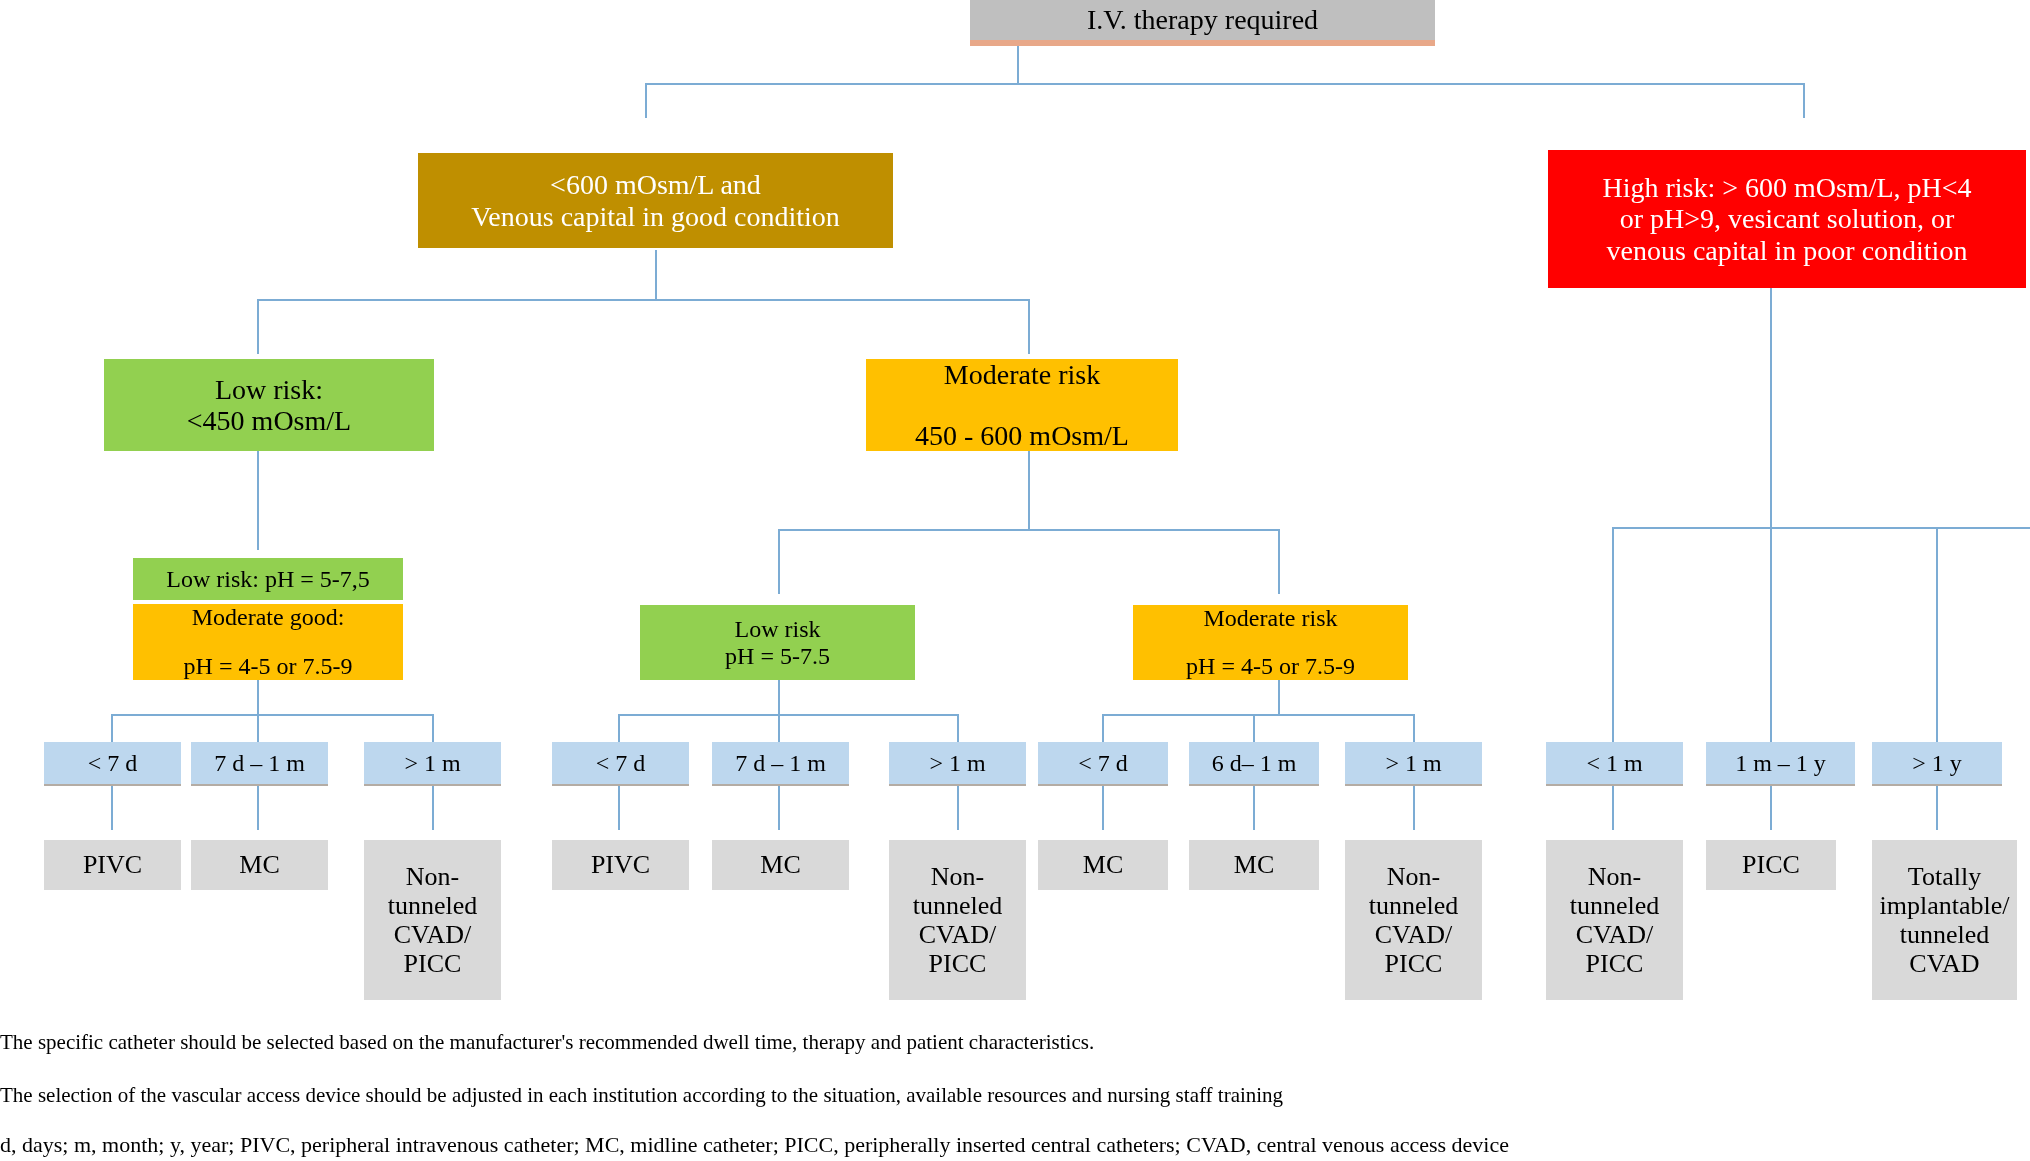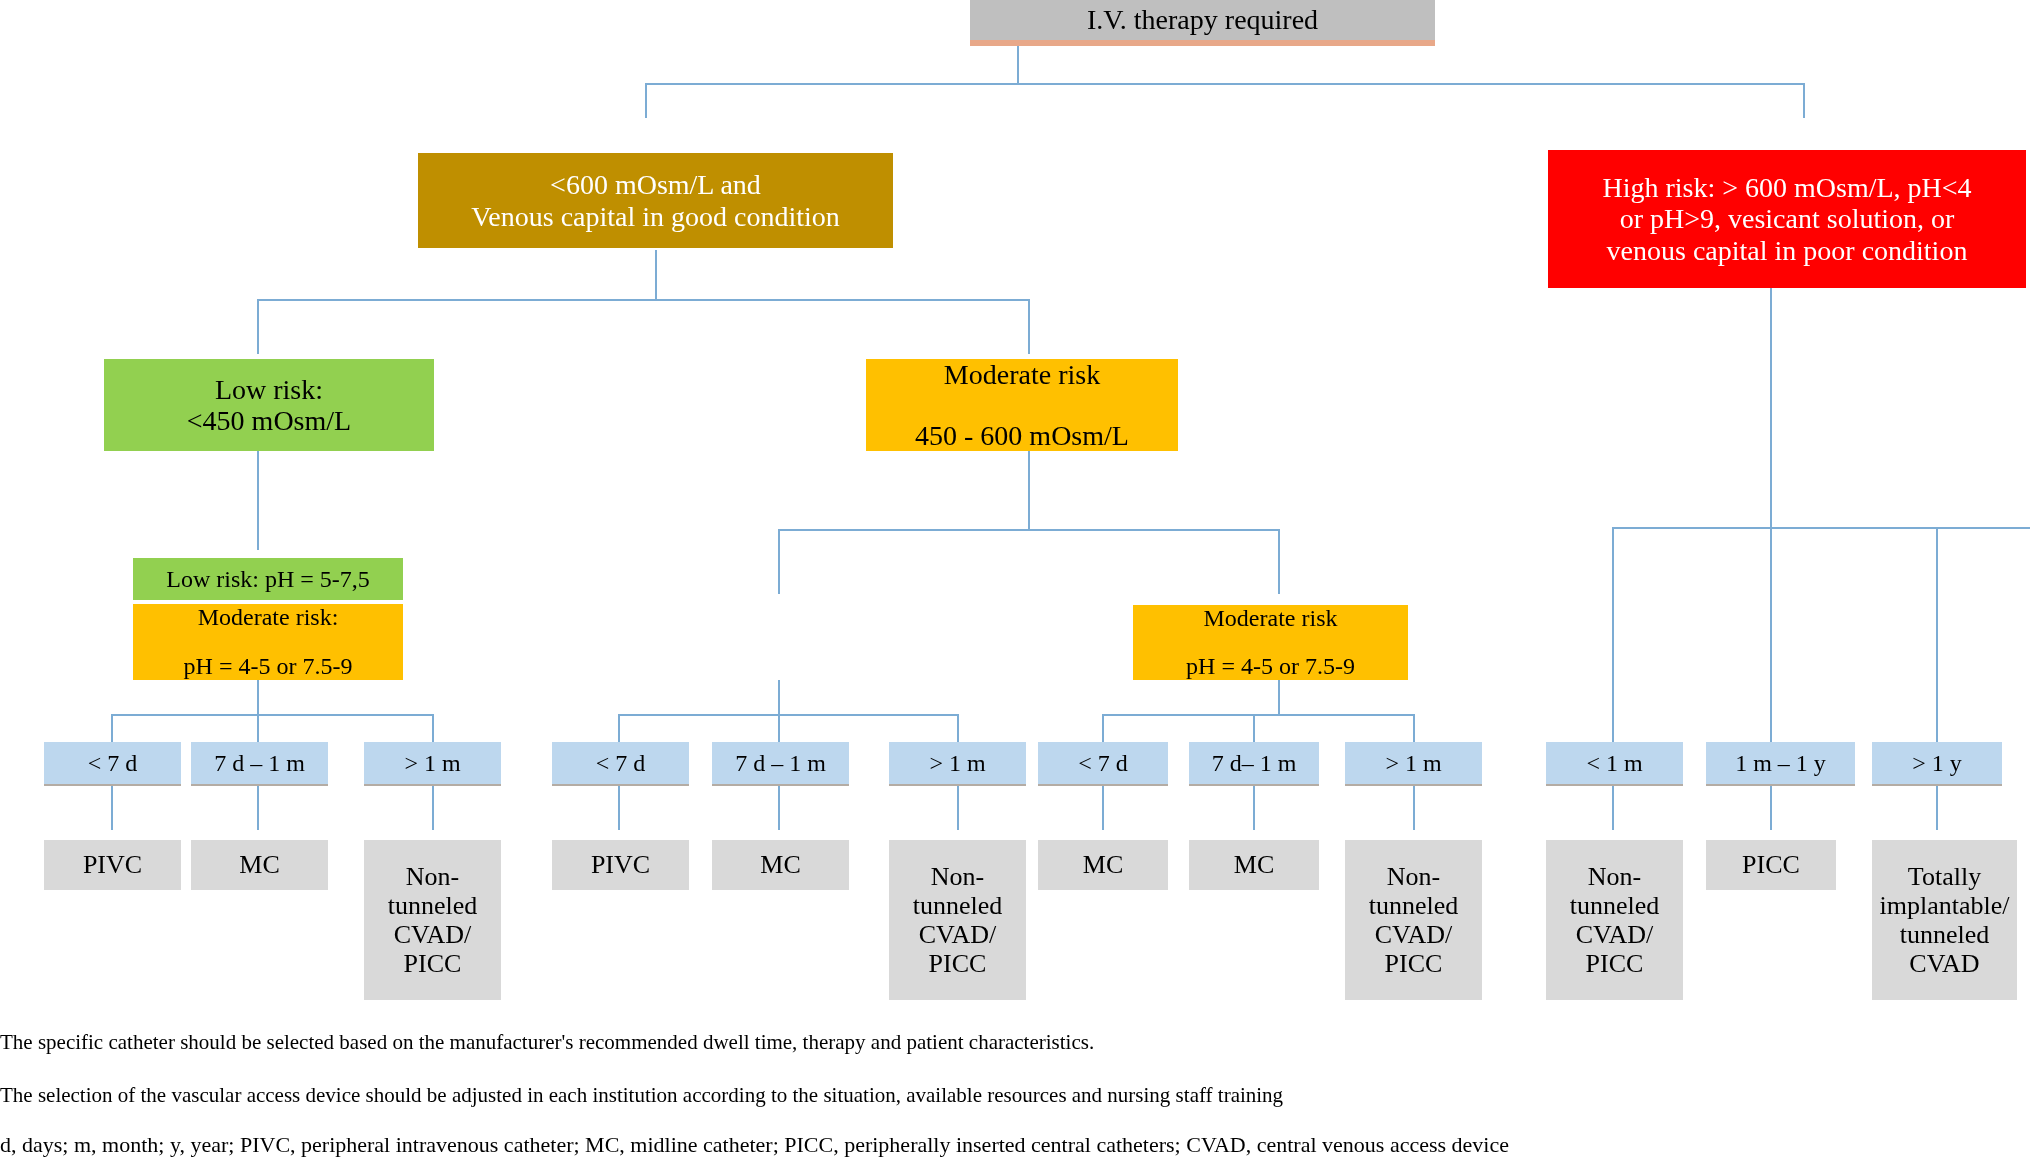--- a/index.html
+++ b/index.html
@@ -153,24 +153,28 @@
   <div class="node n-amber fs-28" style="left:866px;top:359px;width:312px;height:92px;flex-direction:column;">
     <span>Moderate risk</span>
     <span>450 - 600 mOsm/L</span>
   </div>
 
   <div class="node n-green fs-24" style="left:133px;top:558px;width:270px;height:42px;">
     <span>Low risk: pH = 5-7,5</span>
   </div>
 
   <div class="node n-amber fs-24" style="left:133px;top:604px;width:270px;height:76px;flex-direction:column;">
-    <span>Moderate risk:</span>
+    <span>Moderate good:</span>
     <span>pH = 4-5 or 7.5-9</span>
   </div>
 
+  <div class="node n-green fs-24" style="left:640px;top:605px;width:275px;height:75px;flex-direction:column;">
+    <span>Low risk</span>
+    <span>pH = 5-7.5</span>
+  </div>
 
   <div class="node n-amber fs-24" style="left:1133px;top:605px;width:275px;height:75px;flex-direction:column;">
     <span>Moderate risk</span>
     <span>pH = 4-5 or 7.5-9</span>
   </div>
 
   <div class="node n-blue fs-24" style="left:44px;top:742px;width:137px;height:44px;">
     <span>&lt; 7 d</span>
     </div>
   <div class="node n-blue fs-24" style="left:191px;top:742px;width:137px;height:44px;">
@@ -207,21 +211,21 @@
     <span class="ml">MC</span>
     </div>
   <div class="node n-gray fs-26" style="left:889px;top:840px;width:137px;height:160px;">
     <span class="ml">Non-<br>tunneled<br>CVAD/<br>PICC</span>
     </div>
 
   <div class="node n-blue fs-24" style="left:1038px;top:742px;width:130px;height:44px;">
     <span>&lt; 7 d</span>
     </div>
   <div class="node n-blue fs-24" style="left:1189px;top:742px;width:130px;height:44px;">
-    <span>7 d– 1 m</span>
+    <span>6 d– 1 m</span>
     </div>
   <div class="node n-blue fs-24" style="left:1345px;top:742px;width:137px;height:44px;">
     <span>&gt; 1 m</span>
     </div>
 
   <div class="node n-gray fs-26" style="left:1038px;top:840px;width:130px;height:50px;">
     <span class="ml">MC</span>
     </div>
   <div class="node n-gray fs-26" style="left:1189px;top:840px;width:130px;height:50px;">
     <span class="ml">MC</span>

